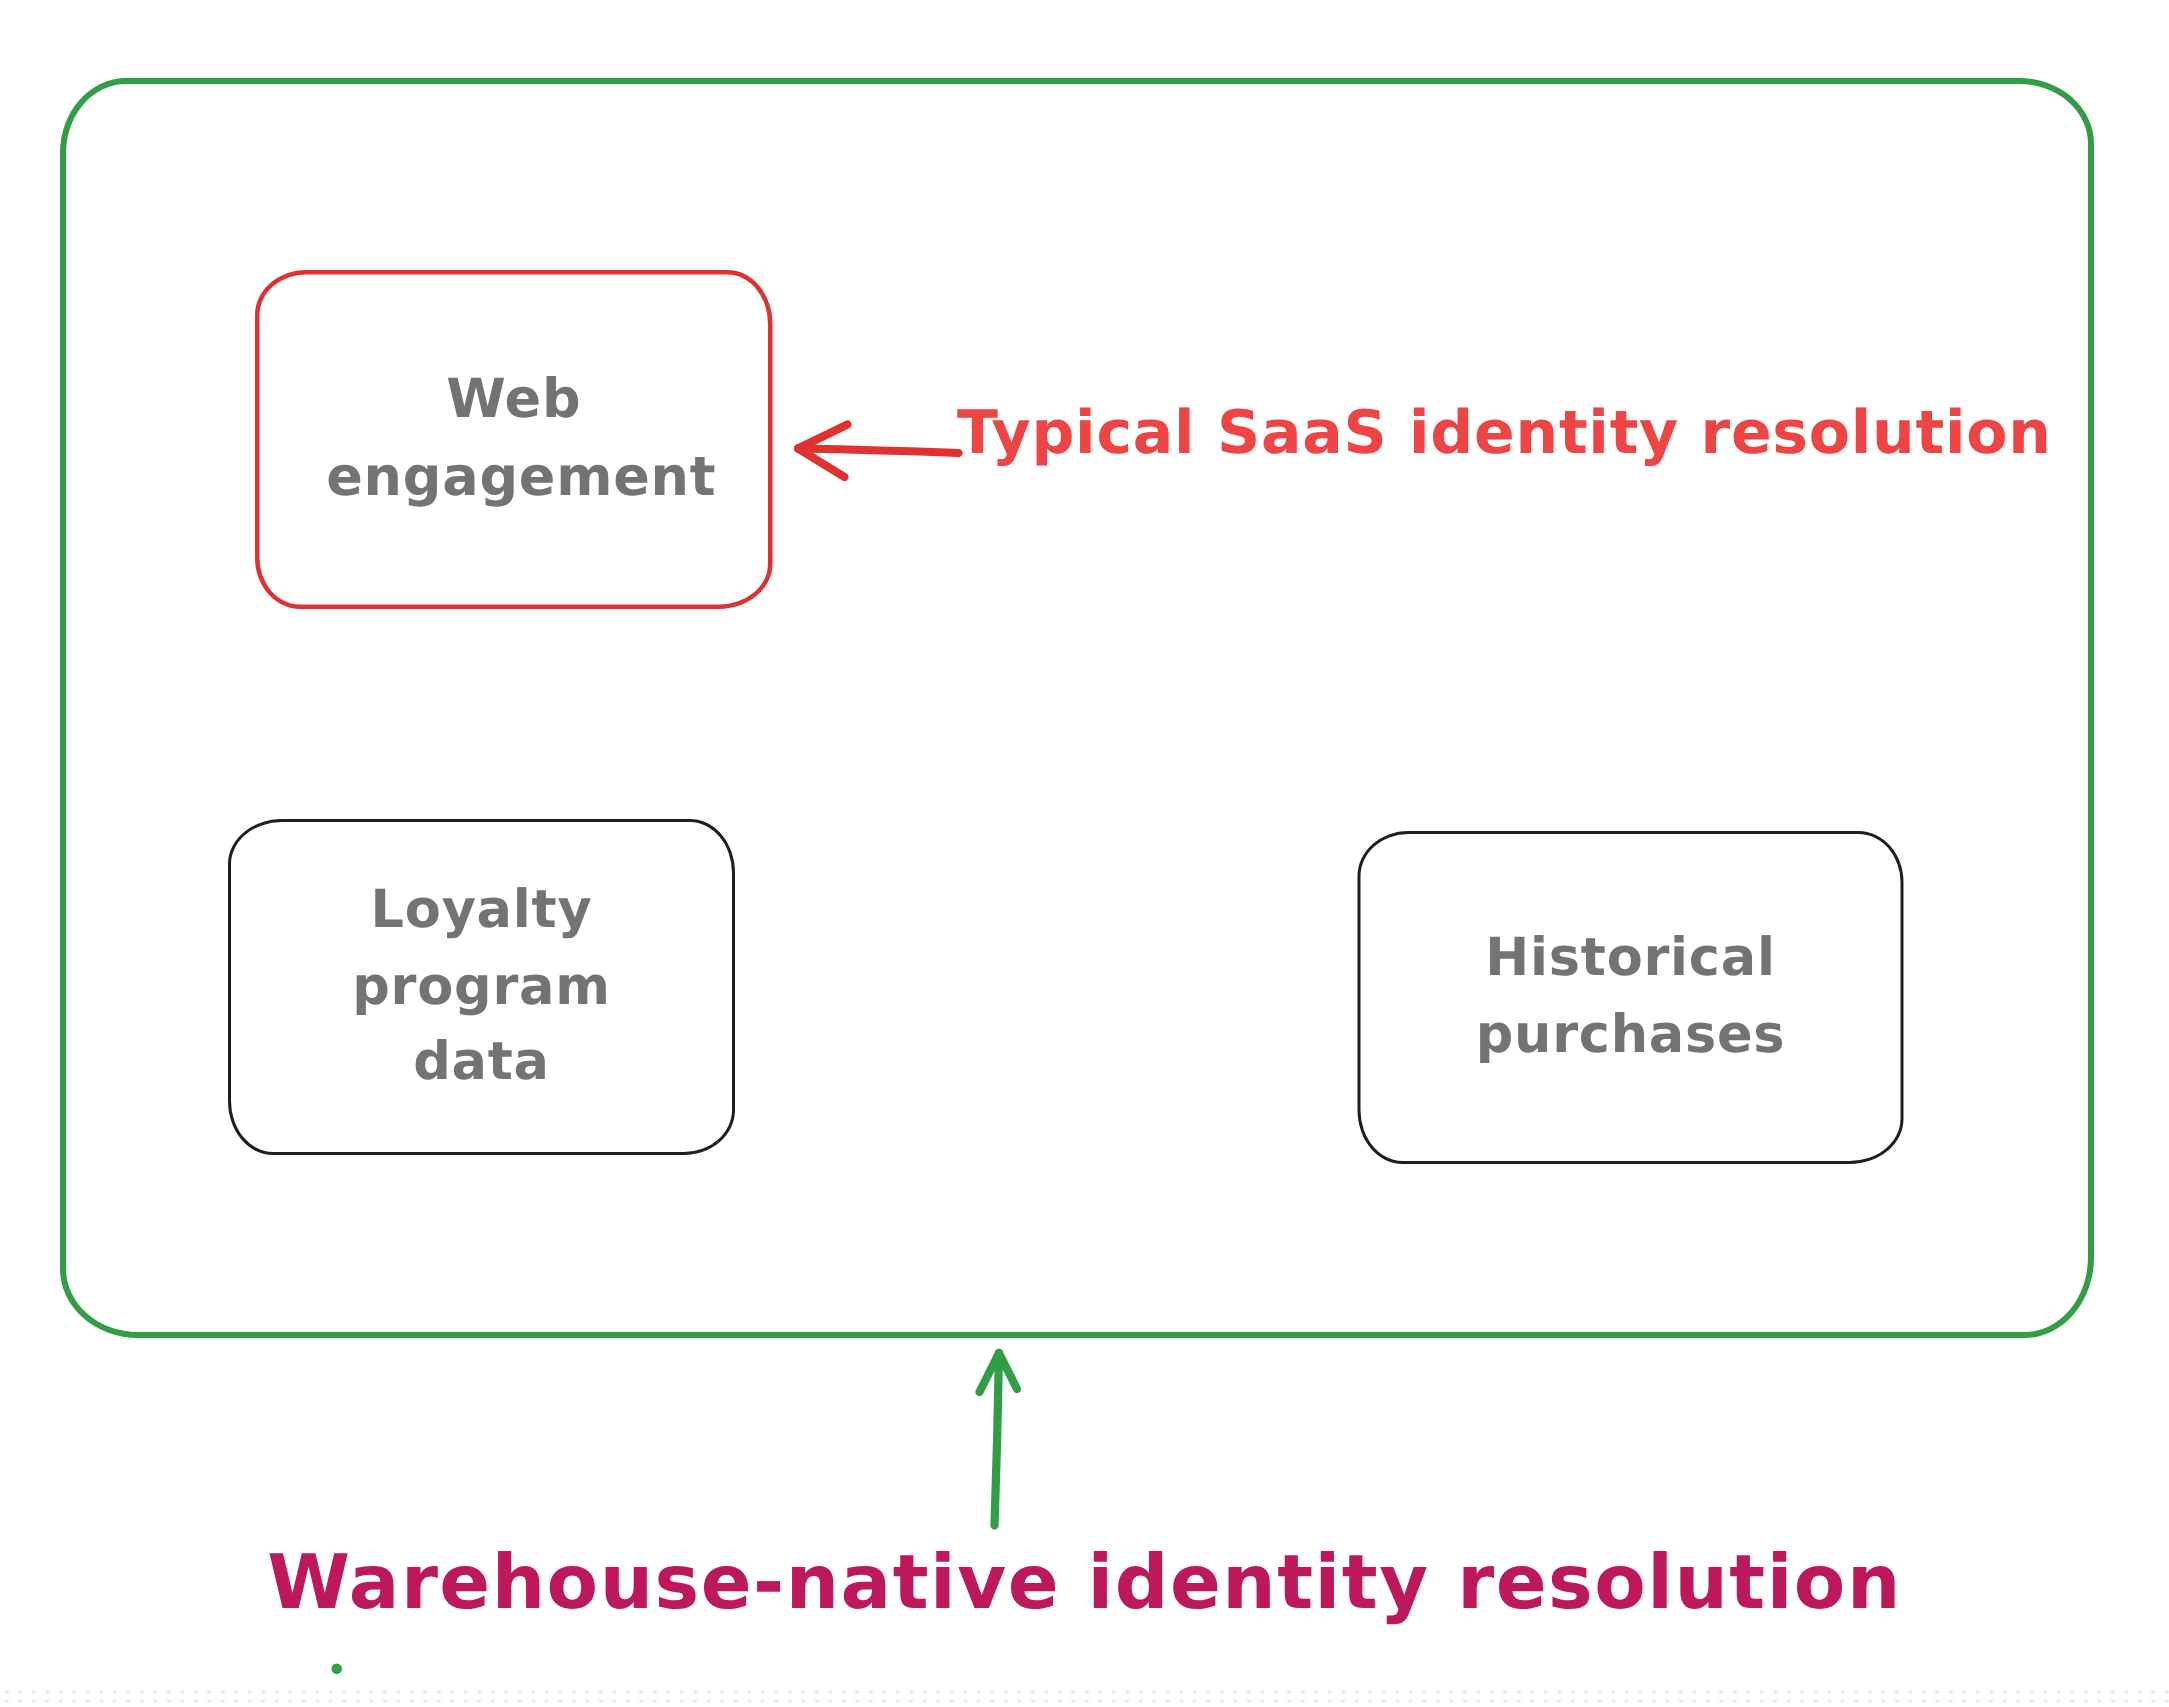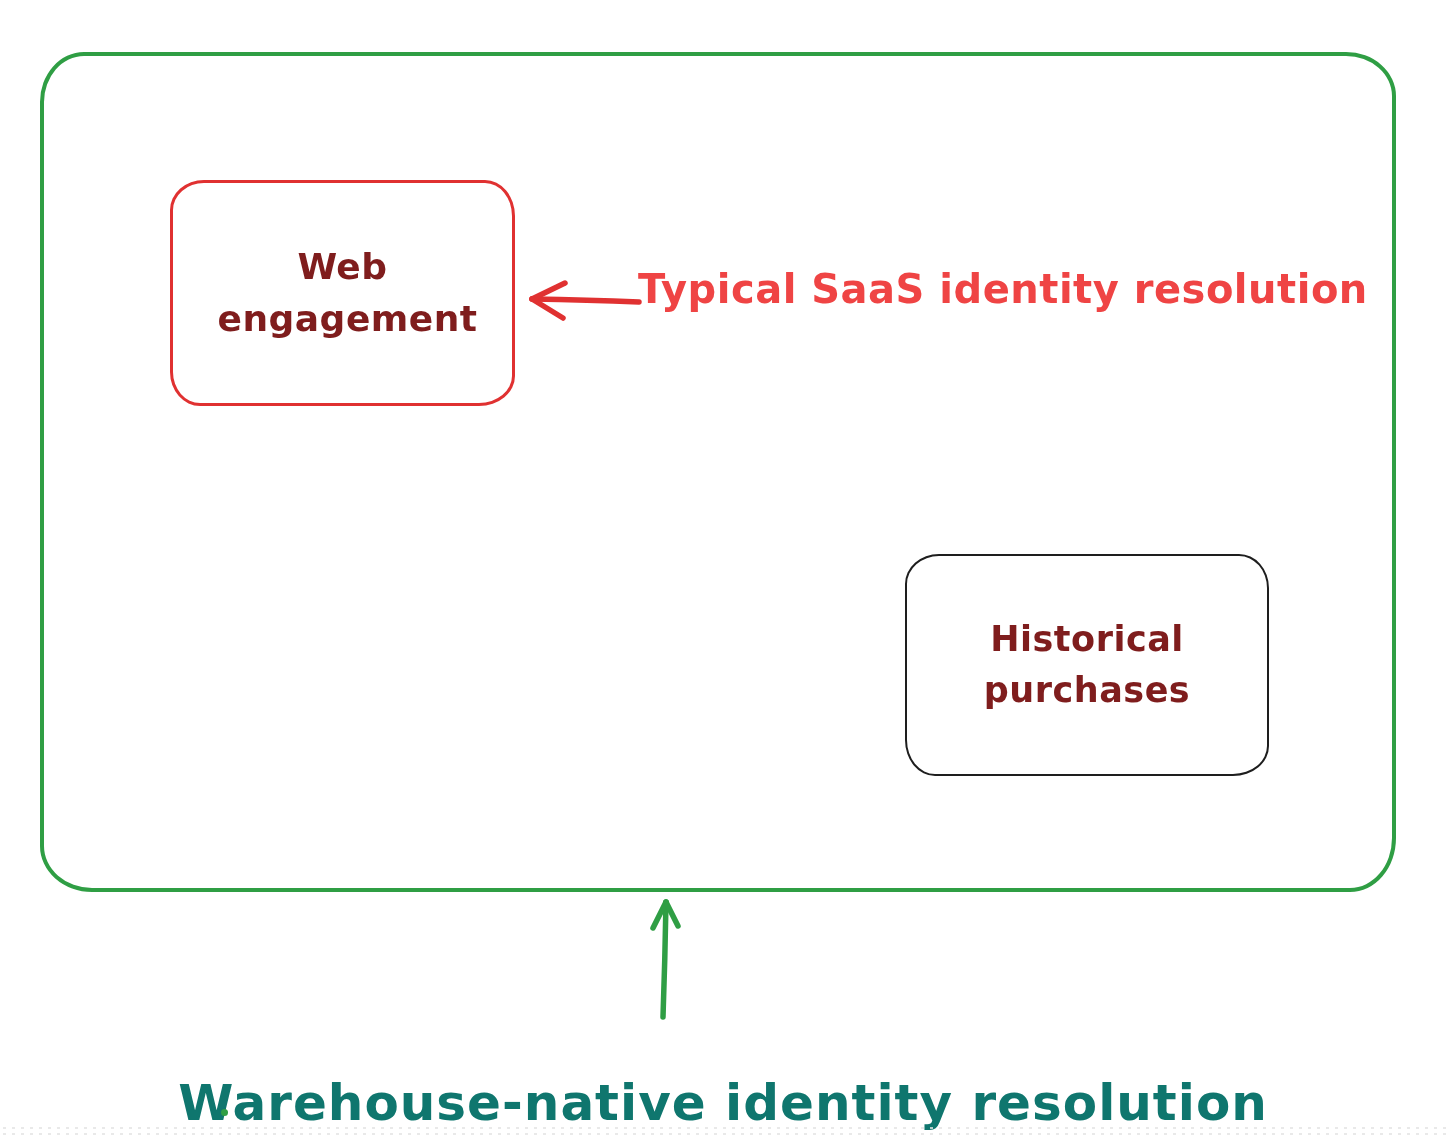--- a/index.html
+++ b/index.html
@@ -24,21 +24,21 @@
     background: transparent;
   }
 
   
   .sketch-box {
     position: absolute;
     display: flex;
     align-items: center;
     justify-content: center;
     text-align: center;
-    color: #7f1d1d;
+    color: #737373;
     font-weight: bold;
     background: #ffffff;
   }
   .sketch-box .box-label {
     line-height: 1.45;
     letter-spacing: 0.5px;
   }
 
   .saas-box {
     left: 170px; top: 180px;
@@ -91,26 +91,25 @@
   .green-arrow {
     position: absolute;
     left: 638px; top: 890px;
     width: 60px; height: 135px;
   }
   .warehouse-caption {
     position: absolute;
     left: 0; top: 1026px;
     width: 1446px;
     text-align: center;
-    color: #0f766e;
+    color: #be185d;
     font-size: 50px;
     font-weight: bold;
     letter-spacing: 1px;
     white-space: nowrap;
-    margin-top: 48px;
   }
 
   .stray-dot {
     position: absolute;
     left: 221px; top: 1109px;
     width: 7px; height: 7px;
     border-radius: 50%;
     background: #2f9e44;
   }
 
@@ -136,20 +135,23 @@
     <span class="box-label">Web engagement</span>
   </div>
 
   <svg class="red-arrow" viewBox="0 0 126 56" aria-hidden="true">
     <path d="M 121 28 Q 70 26 14 25" stroke="#e03131" stroke-width="5.5"></path>
     <path d="M 14 25 L 47 9" stroke="#e03131" stroke-width="5.5"></path>
     <path d="M 14 25 L 45 44" stroke="#e03131" stroke-width="5.5"></path>
   </svg>
   <div class="saas-annotation">Typical SaaS identity resolution</div>
 
+  <div class="sketch-box source-box source-box-1">
+    <span class="box-label">Loyalty program data</span>
+  </div>
   <div class="sketch-box source-box source-box-3">
     <span class="box-label">Historical purchases</span>
   </div>
 
   <svg class="green-arrow" viewBox="0 0 60 135" aria-hidden="true">
     <path d="M 25 127 Q 27 70 28 12" stroke="#2f9e44" stroke-width="5.5"></path>
     <path d="M 28 12 L 15 38" stroke="#2f9e44" stroke-width="5.5"></path>
     <path d="M 28 12 L 40 36" stroke="#2f9e44" stroke-width="5.5"></path>
   </svg>
 

